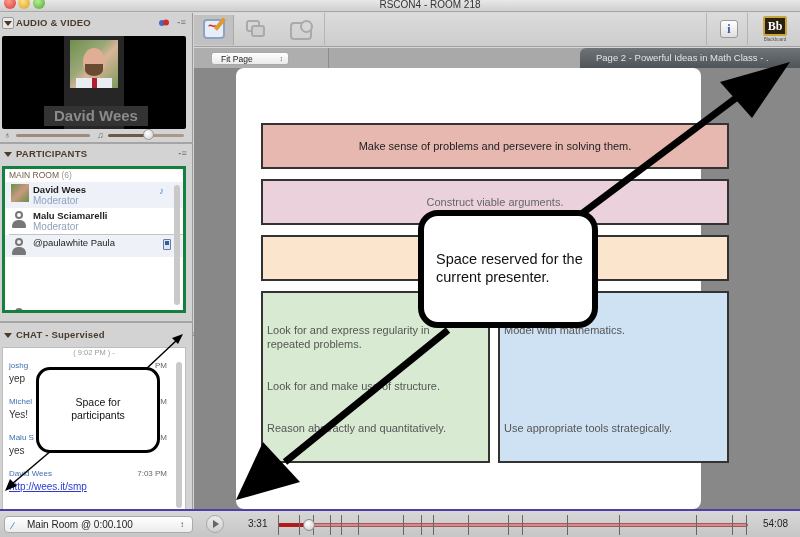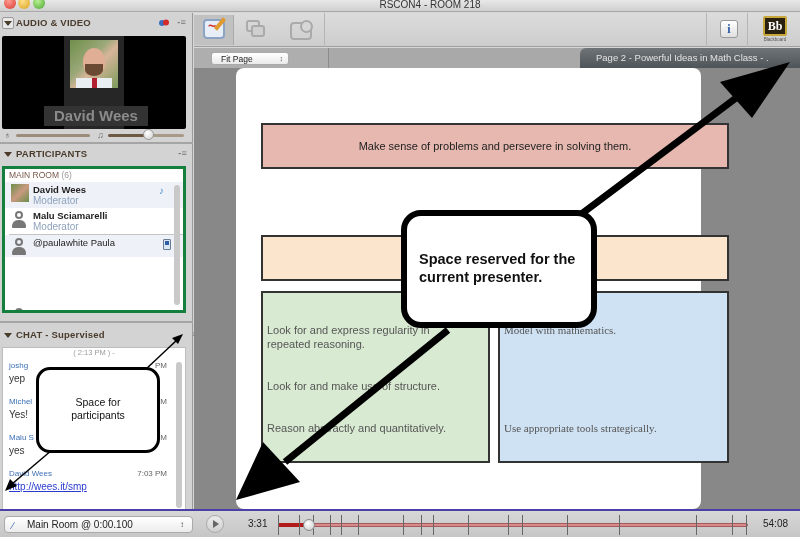--- a/index.html
+++ b/index.html
@@ -96,24 +96,24 @@
   .sub-bar { position: absolute; left: 0; top: 0; width: 606px; height: 20px; background: #a9a9a9; }
   .sub-bar .left-shade { position: absolute; left: 0; top: 0; width: 135px; height: 20px; background: #aeaeae; border-right: 1px solid #8c8c8c; }
   .page-label { position: absolute; left: 386px; top: 0; width: 220px; height: 20px; background: linear-gradient(#6f7478, #4f5458); color: #e4e4e4; font-size: 9.5px; line-height: 20px; padding-left: 16px; border-top-left-radius: 6px; }
 
   .page { position: absolute; left: 42px; top: 20px; width: 465px; height: 441px; background: #fff; border-radius: 8px; }
   .box { position: absolute; border: 2px solid #333; font-size: 11px; color: #333; }
   .box-1 { left: 25px; top: 55px; width: 468px; height: 46px; background: #e6b8af; text-align: center; line-height: 42px; color: #222; }
   .box-2 { left: 25px; top: 111px; width: 468px; height: 46px; background: #ead1dc; text-align: center; line-height: 42px; color: #666; }
   .box-3 { left: 25px; top: 167px; width: 468px; height: 46px; background: #fce5cd; }
   .box-4 { left: 25px; top: 223px; width: 229px; height: 172px; background: #d9ead3; color: #555; }
-  .box-5 { left: 262px; top: 223px; width: 231px; height: 172px; background: #cfe2f3; color: #555; font-family: Liberation Serif, serif; }
+  .box-5 { left: 262px; top: 223px; width: 231px; height: 172px; background: #cfe2f3; color: #555; }
   .box-line { position: absolute; left: 4px; font-size: 11px; line-height: 14px; }
 
-  .callout-main { position: absolute; left: 401px; top: 210px; width: 196px; height: 118px; background: #fff; border: 6px solid #000; border-radius: 20px; font-weight: bold; }
+  .callout-main { position: absolute; left: 418px; top: 210px; width: 180px; height: 118px; background: #fff; border: 6px solid #000; border-radius: 20px; }
   .callout-main .txt { position: absolute; left: 12px; top: 34px; font-size: 14.5px; color: #111; line-height: 18px; }
   .callout-small { position: absolute; left: 36px; top: 367px; width: 124px; height: 86px; background: #fff; border: 3px solid #000; border-radius: 14px; }
   .callout-small .txt { position: absolute; left: 0; right: 0; top: 26px; text-align: center; font-size: 10.5px; color: #111; line-height: 13px; }
   .arrows-svg { position: absolute; left: 0; top: 0; width: 800px; height: 537px; pointer-events: none; }
 
   
   .bottombar { position: absolute; left: 0; top: 509px; width: 800px; height: 28px; background: linear-gradient(#d7d7d7, #c6c6c6); border-top: 2px solid #4c3fa6; }
   .room-select { position: absolute; left: 4px; top: 5px; width: 189px; height: 17px; border-radius: 4px; background: linear-gradient(#fff, #ececec); border: 1px solid #aaa; font-size: 10px; color: #222; line-height: 16px; padding-left: 22px; }
   .room-select .pen { position: absolute; left: 7px; top: 1px; font-size: 10px; color: #3a6db5; }
   .room-select .updown { position: absolute; right: 8px; top: 0; font-size: 8px; color: #555; }
@@ -227,21 +227,21 @@
       <div class="p-scroll"></div>
     </div>
     <div class="sep" style="top:308px"></div>
 
     <div class="panel-head chat-head">
       <span class="tri"></span>
       <span>CHAT - Supervised</span>
       <span class="panel-menu">≡</span>
     </div>
     <div class="chat-box">
-      <div class="chat-time-sep">( 2:13 PM ) -</div>
+      <div class="chat-time-sep">( 9:02 PM ) -</div>
       <div class="chat-msg">
         <div class="chat-author">joshg</div>
         <div class="chat-time">PM</div>
         <div class="chat-text">yep</div>
       </div>
       <div class="chat-msg">
         <div class="chat-author">Michel</div>
         <div class="chat-time">M</div>
         <div class="chat-text">Yes!</div>
       </div>
@@ -288,24 +288,25 @@
     <div class="sub-bar">
       <div class="left-shade"></div>
       <div class="fit-select">
         <span>Fit Page</span>
         <span class="updown">↕</span>
       </div>
       <div class="page-label">Page 2 - Powerful Ideas in Math Class - .</div>
     </div>
     <div class="page">
       <div class="box box-1">Make sense of problems and persevere in solving them.</div>
+      <div class="box box-2">Construct viable arguments.</div>
       <div class="box box-3"></div>
       <div class="box box-4">
         <div class="box-line" style="top:30px">Look for and express regularity in</div>
-        <div class="box-line" style="top:44px">repeated reasoning.</div>
+        <div class="box-line" style="top:44px">repeated problems.</div>
         <div class="box-line" style="top:86px">Look for and make use of structure.</div>
         <div class="box-line" style="top:128px">Reason abstractly and quantitatively.</div>
       </div>
       <div class="box box-5">
         <div class="box-line" style="top:30px">Model with mathematics.</div>
         <div class="box-line" style="top:128px">Use appropriate tools strategically.</div>
       </div>
     </div>
   </div>
 

